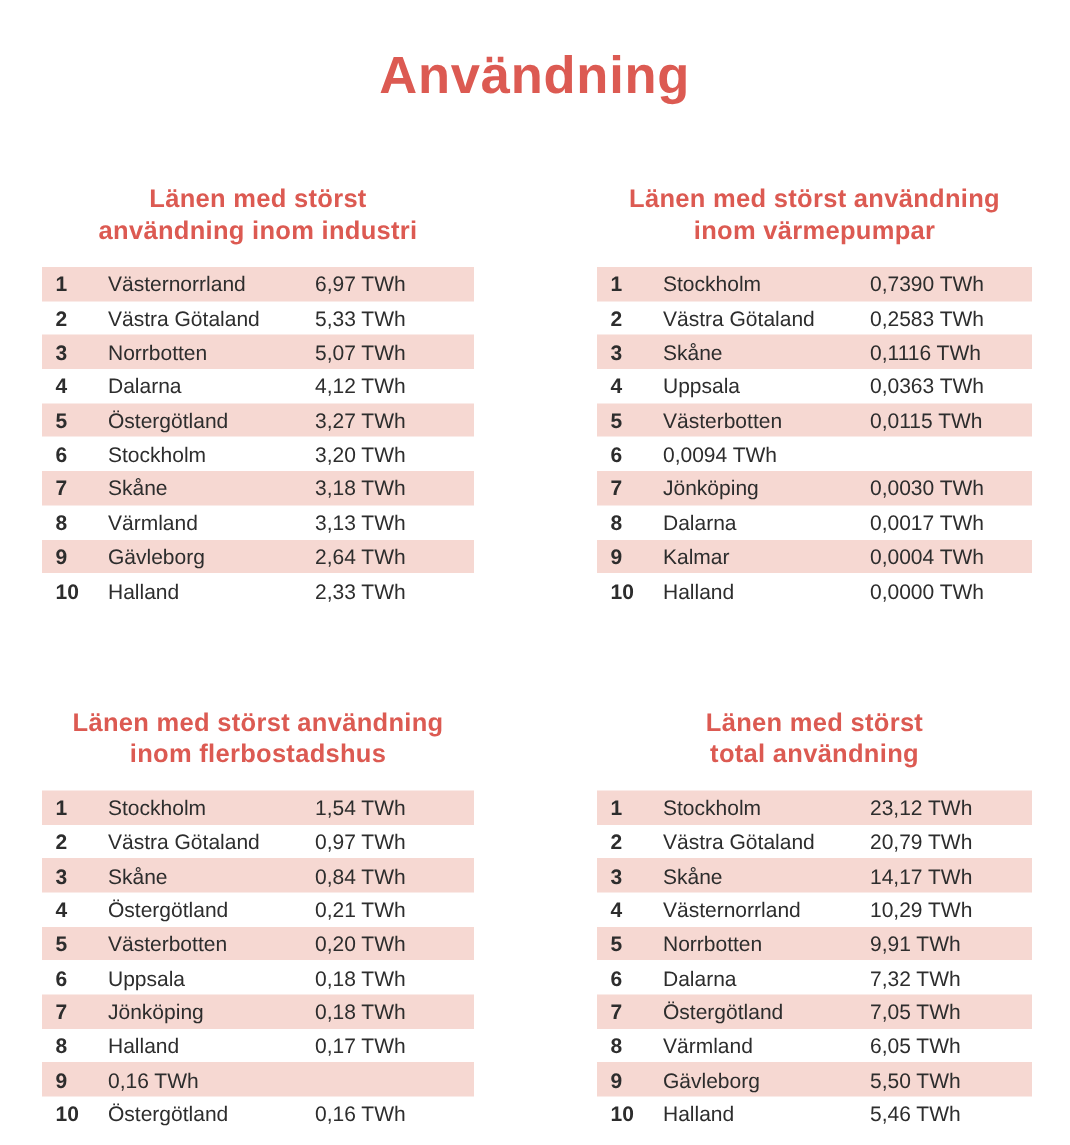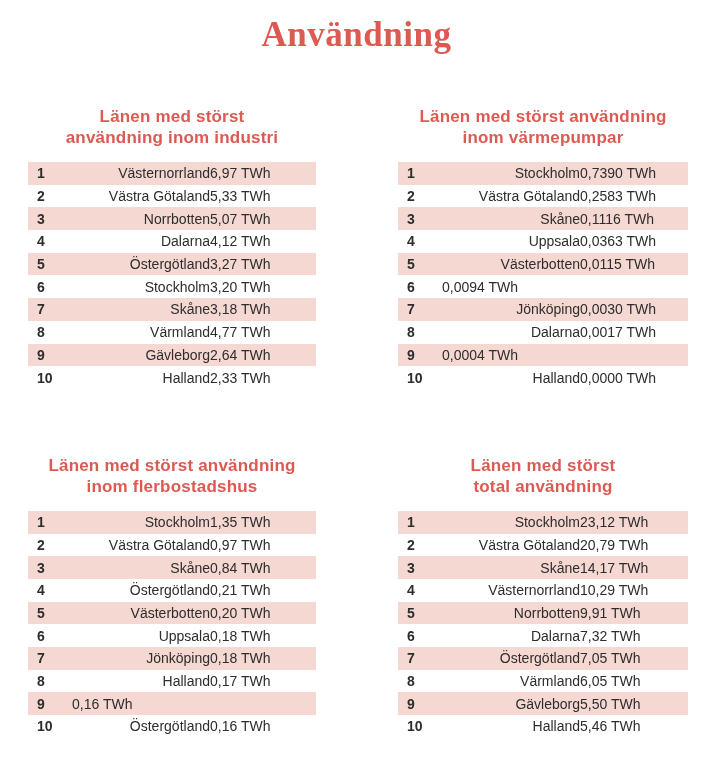--- a/index.html
+++ b/index.html
@@ -11,28 +11,27 @@
   * { margin: 0; padding: 0; box-sizing: border-box; }
   html, body {
     width: 713px;
     height: 763px;
     background: var(--bg);
     font-family: "Liberation Sans", "DejaVu Sans", sans-serif;
     color: var(--text);
     overflow: hidden;
   }
   .page-title {
-    margin-top: 14px;
+    margin-top: 30px;
     text-align: center;
     font-size: 35px;
     line-height: 42px;
     font-weight: 800;
     letter-spacing: 0.5px;
     color: var(--accent);
-    font-family: Liberation Serif, serif;
   }
   .tables-grid {
     display: grid;
     grid-template-columns: 288px 290px;
     column-gap: 82px;
     row-gap: 66px;
     margin: 50px 0 0 28px;
   }
   .table-card { width: 100%; }
   .table-title {
@@ -50,21 +49,21 @@
     align-items: center;
     height: 22.7px;
     font-size: 14px;
   }
   .row.stripe { background: var(--stripe); }
   .rank {
     width: 44px;
     padding-left: 9px;
     font-weight: 700;
   }
-  .county { width: 138px; text-align: right; }
+  .county { width: 138px; }
   .value { flex: 1; }
 </style>
 </head>
 <body>
 
 <div class="page">
   <h1 class="page-title">Användning</h1>
 
   <div class="tables-grid">
 
@@ -103,21 +102,21 @@
             <span class="value">3,20 TWh</span>
           </div>
           <div class="row stripe">
             <span class="rank">7</span>
             <span class="county">Skåne</span>
             <span class="value">3,18 TWh</span>
           </div>
           <div class="row">
             <span class="rank">8</span>
             <span class="county">Värmland</span>
-            <span class="value">4,77 TWh</span>
+            <span class="value">3,13 TWh</span>
           </div>
           <div class="row stripe">
             <span class="rank">9</span>
             <span class="county">Gävleborg</span>
             <span class="value">2,64 TWh</span>
           </div>
           <div class="row">
             <span class="rank">10</span>
             <span class="county">Halland</span>
             <span class="value">2,33 TWh</span>
@@ -163,38 +162,39 @@
             <span class="county">Jönköping</span>
             <span class="value">0,0030 TWh</span>
           </div>
           <div class="row">
             <span class="rank">8</span>
             <span class="county">Dalarna</span>
             <span class="value">0,0017 TWh</span>
           </div>
           <div class="row stripe">
             <span class="rank">9</span>
+            <span class="county">Kalmar</span>
             <span class="value">0,0004 TWh</span>
           </div>
           <div class="row">
             <span class="rank">10</span>
             <span class="county">Halland</span>
             <span class="value">0,0000 TWh</span>
           </div>
         </div>
     </section>
 
     <section class="table-card">
       <h2 class="table-title">Länen med störst användning
 inom flerbostadshus</h2>
       <div class="table-rows">
           <div class="row stripe">
             <span class="rank">1</span>
             <span class="county">Stockholm</span>
-            <span class="value">1,35 TWh</span>
+            <span class="value">1,54 TWh</span>
           </div>
           <div class="row">
             <span class="rank">2</span>
             <span class="county">Västra Götaland</span>
             <span class="value">0,97 TWh</span>
           </div>
           <div class="row stripe">
             <span class="rank">3</span>
             <span class="county">Skåne</span>
             <span class="value">0,84 TWh</span>

